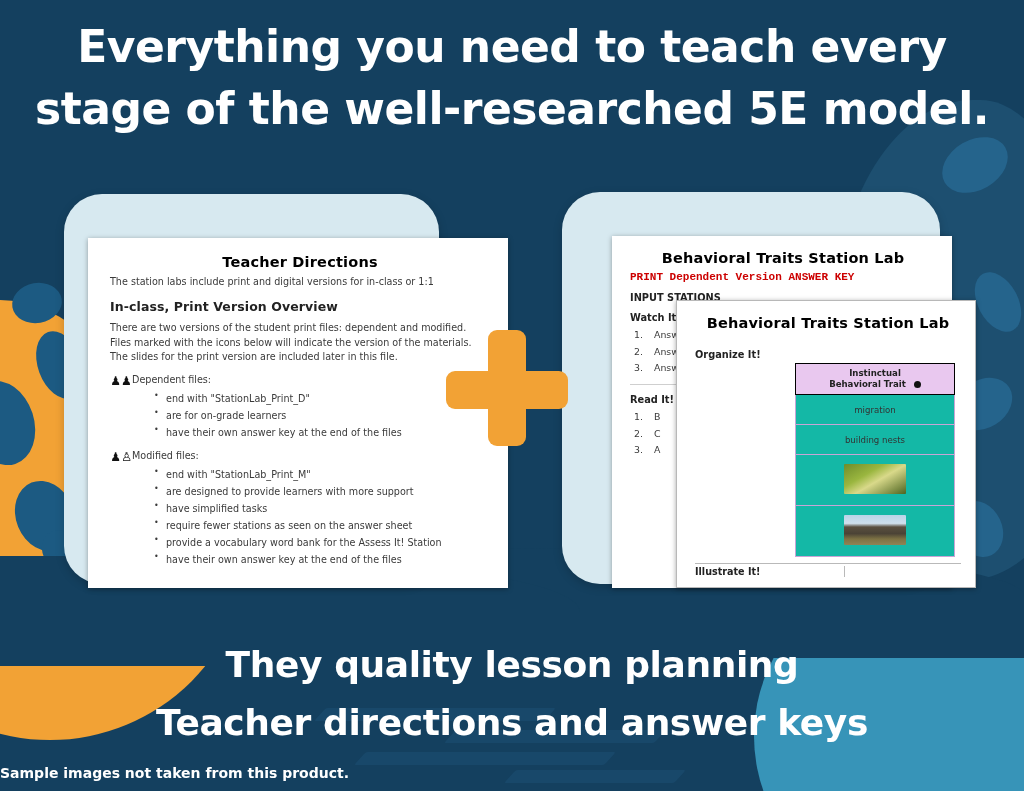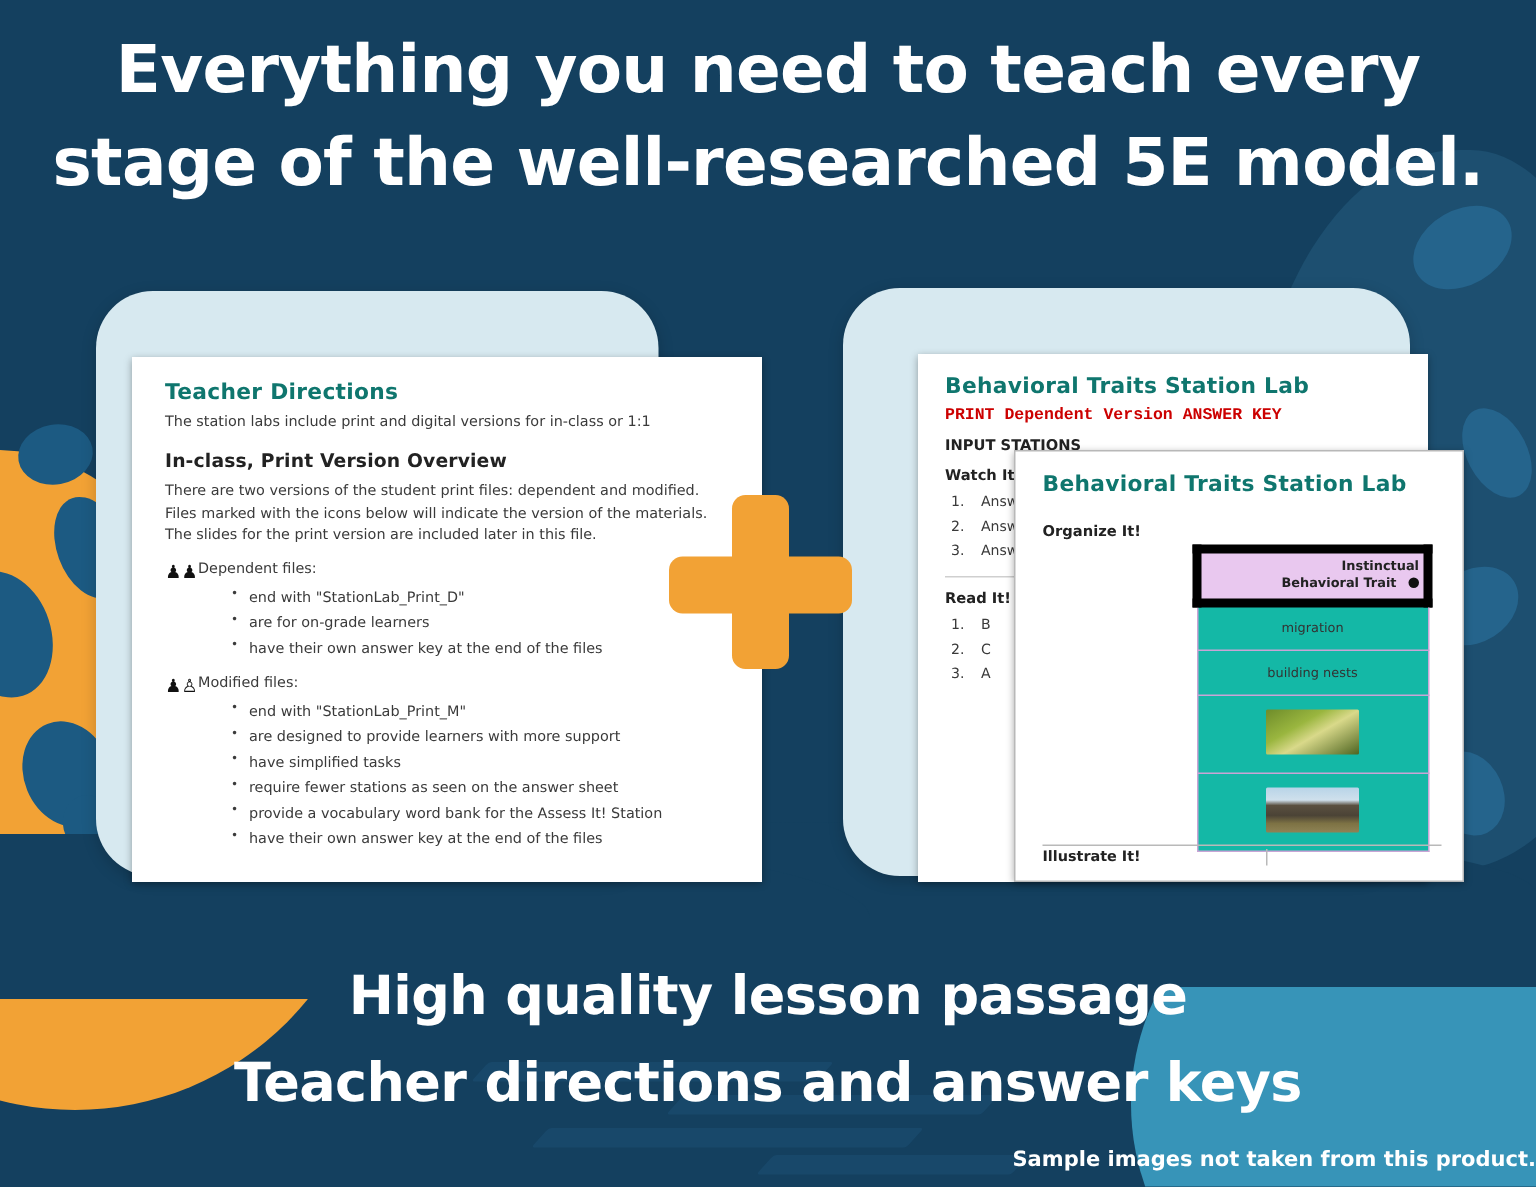--- a/index.html
+++ b/index.html
@@ -108,21 +108,21 @@
     overflow:hidden;
   }
   .page-left  { left:88px;  top:238px; width:420px; height:350px; padding:16px 18px 0 22px; }
   .page-right { left:612px; top:236px; width:340px; height:352px; padding:14px 16px 0 18px; }
   .page-front { left:676px; top:300px; width:300px; height:288px; padding:14px 14px 0 18px; z-index:3;
                 border:1px solid #b8b8b8; }
 
   .doc-h1{
     font-family:"DejaVu Sans", sans-serif;
     font-weight:bold; font-size:14.5px;
-    color:#0f766e; margin-bottom:5px; letter-spacing:.2px;
+    color:#000000; margin-bottom:5px; letter-spacing:.2px;text-align:center;
   }
   .doc-h2{
     font-family:"DejaVu Sans", sans-serif;
     font-weight:bold; font-size:12.5px; color:#222;
     margin:10px 0 7px; letter-spacing:.1px;
   }
   .doc-p{
     font-family:"DejaVu Sans", sans-serif;
     font-size:9.6px; color:#3a3a3a; line-height:1.5;
   }
@@ -163,24 +163,24 @@
   ol.num-list li .n{ width:20px; flex:0 0 20px; }
 
   .hr{ border-top:1px solid #cfcfcf; margin:9px 0 0; }
 
   
   .trait-table{
     position:absolute; left:118px; top:62px;
     width:160px; border-collapse:collapse;
   }
   .trait-table th{
-    background:#e9c8ef; border:6px solid #000000;
+    background:#e9c8ef; border:1px solid #000000;
     font-family:"DejaVu Sans", sans-serif;
     font-weight:bold; font-size:8.6px; color:#222;
-    padding:4px 3px; line-height:1.3; text-align:right;
+    padding:4px 3px; line-height:1.3; text-align:center;
   }
   .trait-table td{
     border:1px solid #c9a4d6; background:#14b8a6;
     font-family:"DejaVu Sans", sans-serif;
     font-size:8.6px; color:#333; text-align:center;
     padding:9px 3px; height:30px;
   }
   .dot{ display:inline-block; width:7px; height:7px; background:#111; border-radius:50%; margin-left:5px; vertical-align:middle; }
 
   .thumb{ width:62px; height:30px; border-radius:1px; display:inline-block; }
@@ -209,21 +209,21 @@
     position:absolute; z-index:8;
     left:0; right:0; top:636px;
     text-align:center; color:#fff;
     font-family:"DejaVu Sans", sans-serif;
     font-weight:bold; font-size:36px; line-height:1.6;
     letter-spacing:-.4px;
   }
   .disclaimer{
     position:absolute; z-index:8;
     left:0; right:0; top:765px;
-    text-align:right; color:#fff;
+    text-align:left; color:#fff;
     font-family:"DejaVu Sans", sans-serif;
     font-weight:bold; font-size:14px;
   }
 </style>
 </head>
 <body>
 
 <div class="bg">
   <div class="orange-blob"></div>
   <div class="orange-blob2"></div>
@@ -372,16 +372,16 @@
     </div>
   </div>
 
   <div class="plus">
     <div class="bar h"></div>
     <div class="bar v"></div>
   </div>
 </div>
 
 <div class="bottom-text">
-  <div>High quality lesson passage</div>
+  <div>They quality lesson planning</div>
   <div>Teacher directions and answer keys</div>
 </div>
 <div class="disclaimer">Sample images not taken from this product.</div>
 
 </body></html>

